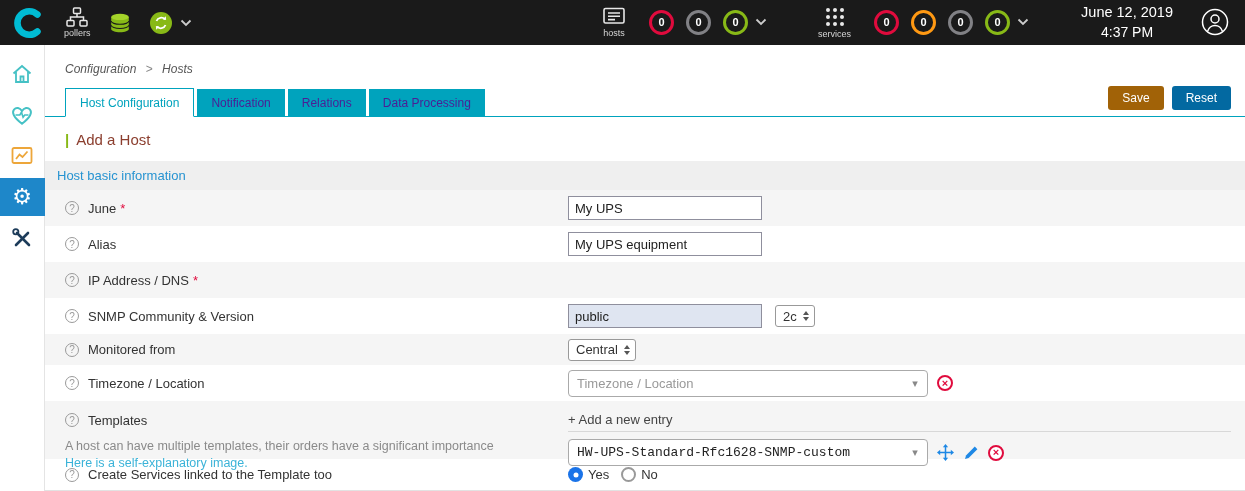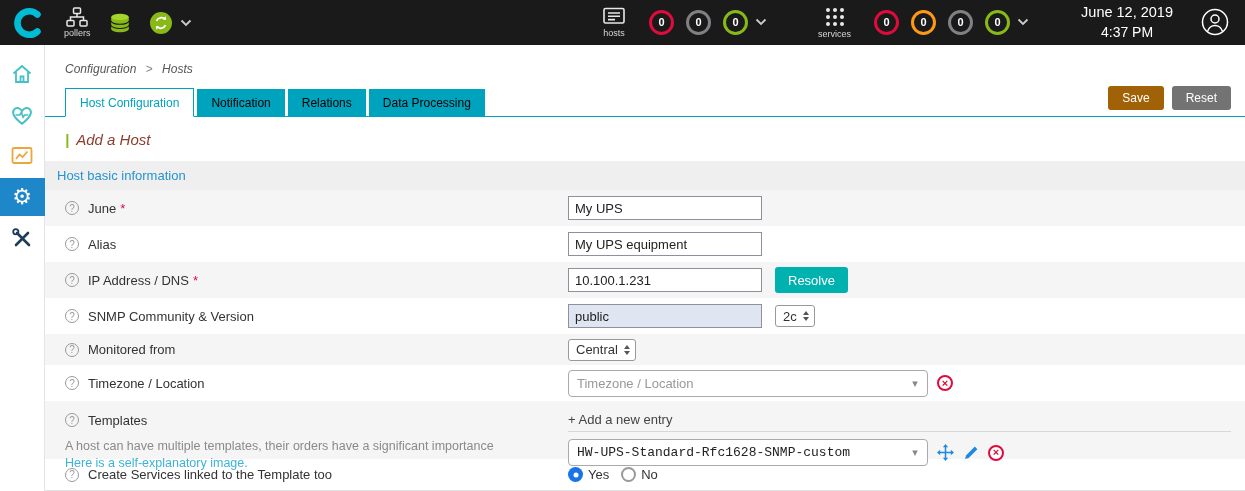--- a/index.html
+++ b/index.html
@@ -39,32 +39,32 @@
   .main { flex:1; display:flex; flex-direction:column; }
 
   
   .breadcrumb { padding:17px 0 10px 20px; font-size:12px; color:#555; }
   .breadcrumb .crumb { cursor:pointer;font-style:italic; }
   .breadcrumb .sep { margin:0 6px; color:#888; }
 
   
   .tabbar { display:flex; align-items:flex-end; padding:0 14px 0 20px;
     border-bottom:1px solid #00a3bd; height:31px; }
-  .tab { background:#00a3bd; color:#000000; font-size:12px; padding:7px 14px 6px;
+  .tab { background:#00a3bd; color:#4c1d95; font-size:12px; padding:7px 14px 6px;
     margin-right:3px; cursor:pointer; white-space:nowrap; }
   .tab.active { background:#fff; color:#00a3bd;
     border:1px solid #00a3bd; border-bottom:1px solid #fff; margin-bottom:-1px; }
   .tab-actions { margin-left:auto; display:flex; gap:8px; padding-bottom:6px; }
   .btn { border:none; border-radius:3px; color:#fff; font-size:12px;
     padding:5px 14px; cursor:pointer; font-family:inherit; }
   .btn-save  { background:#a16207; }
-  .btn-reset { background:#737373; }
-
-  
-  .page-title { padding:14px 0 13px 20px; font-size:15px;font-style:italic; }
+  .btn-reset { background:#0369a1; }
+
+  
+  .page-title { padding:14px 0 13px 20px; font-size:15px; }
   .page-title .bar { color:#88b917; font-weight:bold; margin-right:7px; }
   .page-title .txt { color:#8b3e2e; }
 
   
   .section-header { background:#efefef; padding:7px 0 7px 12px;
     color:#2693d1; font-size:13px; }
 
   
   .form-row { display:flex; align-items:center; min-height:36px; font-size:13px; color:#333; }
   .form-row.alt { background:#f5f5f5; }
@@ -306,24 +306,20 @@
         <input class="text" type="text" value="My UPS equipment" style="">
       </div>
     </div>
 
     <div class="form-row alt">
       <div class="label-cell">
         <span class="help">?</span>
         <span>IP Address / DNS</span>
         <span class="req">*</span>
       </div>
-      <div class="control-cell">
-        <input class="text" type="text" value="10.100.1.231" style="">
-        <button class="btn-resolve">Resolve</button>
-      </div>
     </div>
 
     <div class="form-row">
       <div class="label-cell">
         <span class="help">?</span>
         <span>SNMP Community &amp; Version</span>
       </div>
       <div class="control-cell">
         <input class="text filled-bg" type="text" value="public" style="">
         <div class="native-select gap">

